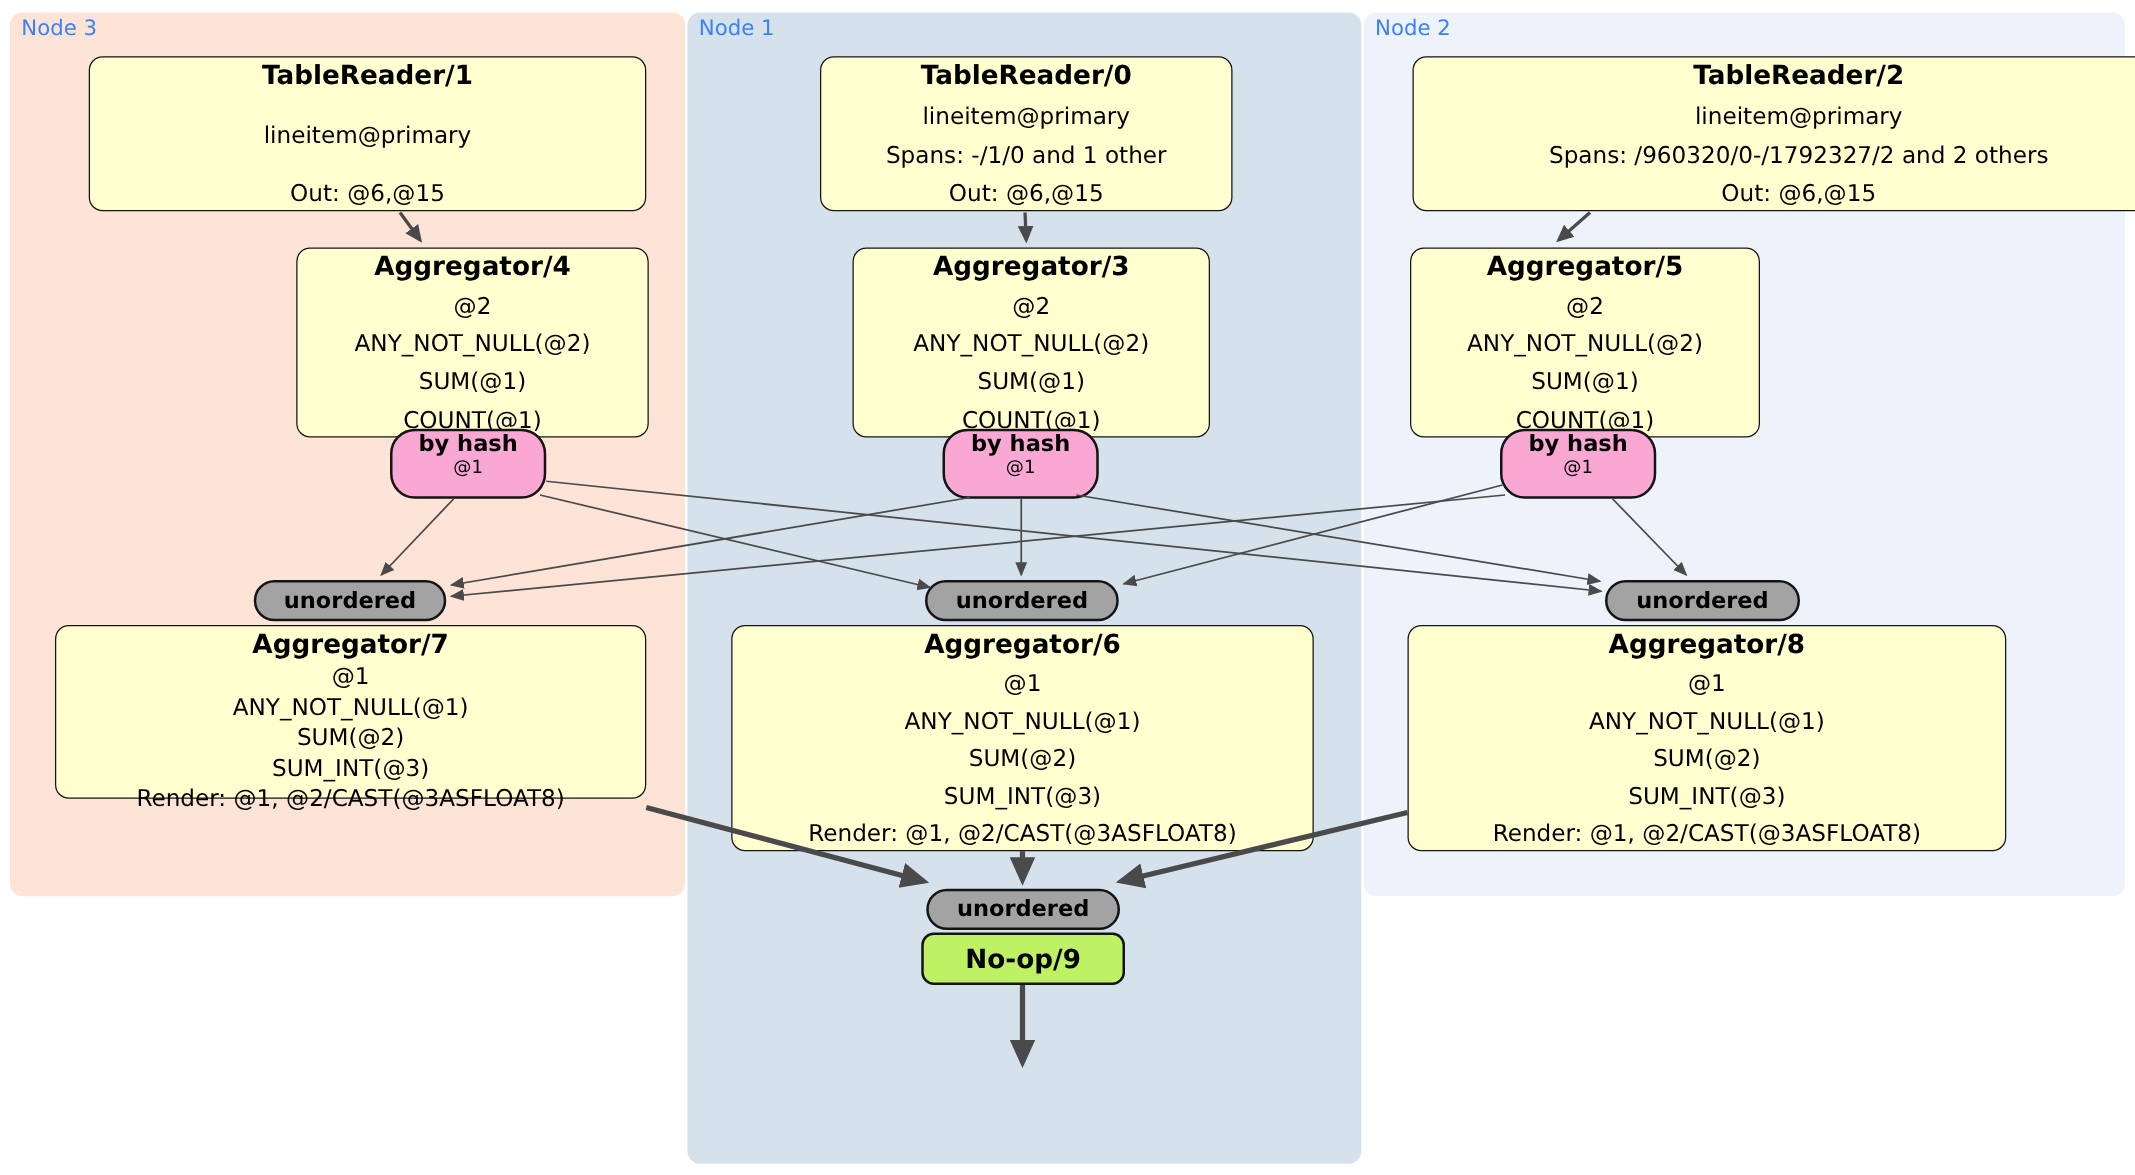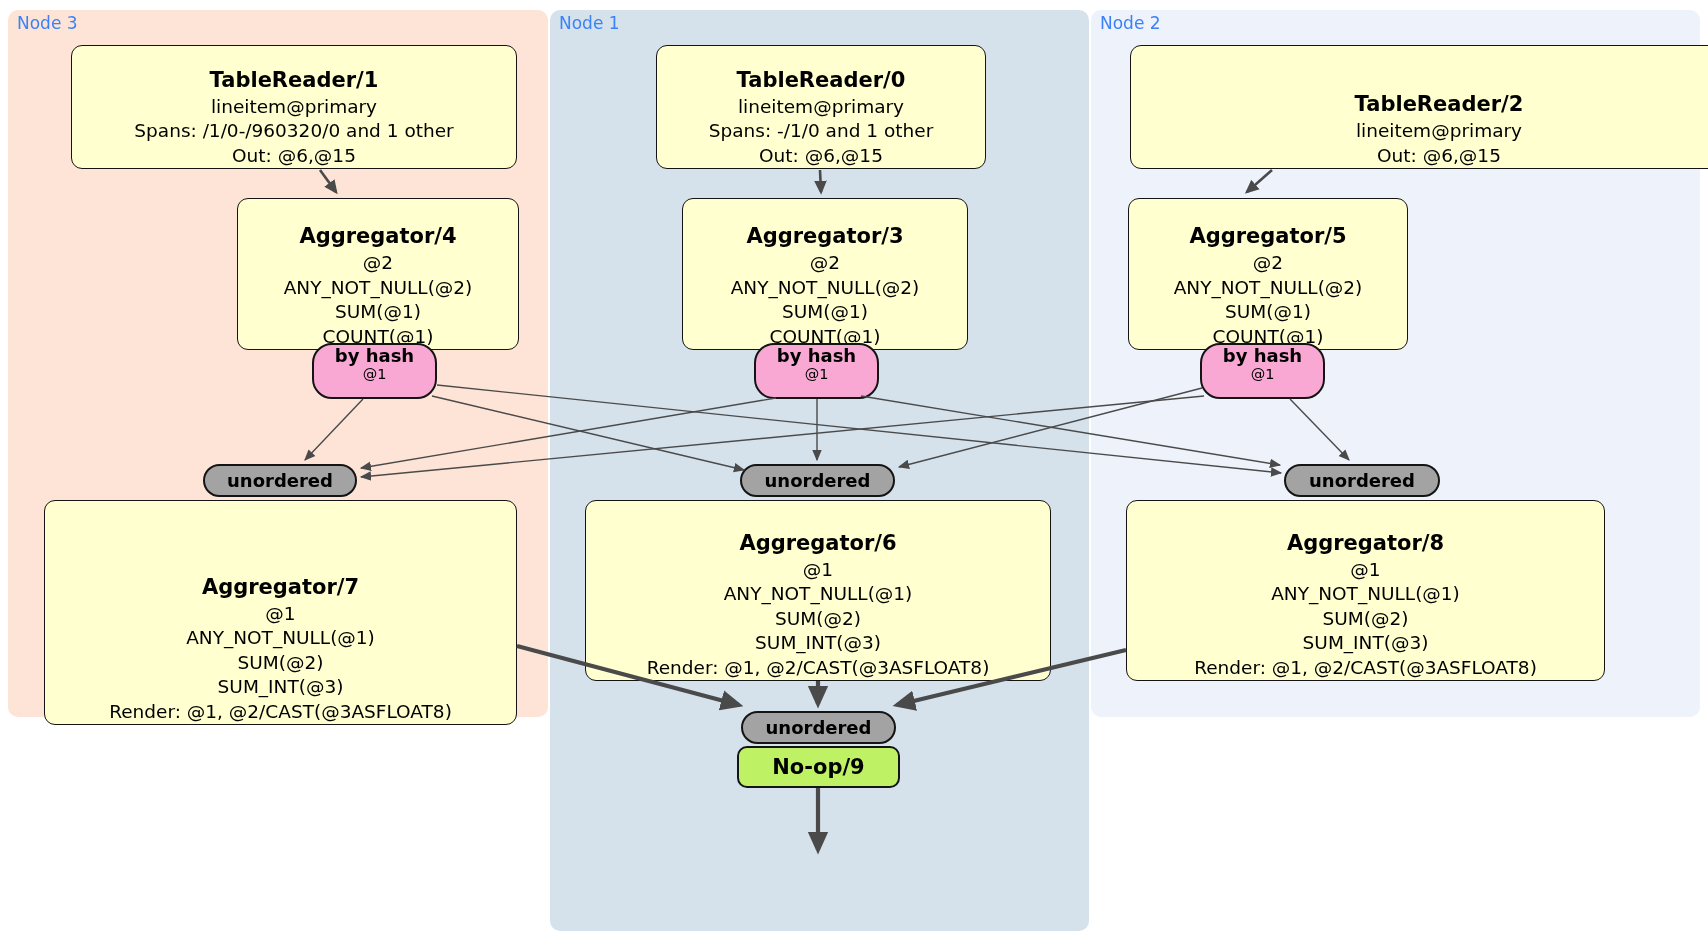--- a/index.html
+++ b/index.html
@@ -4,21 +4,21 @@
 <style>
   html,body{margin:0;padding:0;background:#ffffff;}
   #canvas{
     position:relative;width:1708px;height:940px;overflow:hidden;
     font-family:"DejaVu Sans","Liberation Sans",sans-serif;color:#000;
   }
   .group-bg{position:absolute;border-radius:10px;}
   .group-label{position:absolute;font-size:17px;color:#3b82f6;}
   .node-box{
     position:absolute;background:#ffffcf;border:1.6px solid #141414;border-radius:11px;
-    display:flex;flex-direction:column;justify-content:flex-end;align-items:center;
+    display:flex;flex-direction:column;justify-content:space-between;align-items:center;
     text-align:center;z-index:2;box-sizing:border-box;
   }
   .node-title{font-size:21px;font-weight:bold;line-height:29px;white-space:nowrap;}
   .node-line{font-size:18.5px;line-height:24.5px;white-space:nowrap;}
   .router{
     position:absolute;background:#f9a8d4;border:2px solid #141414;border-radius:20px;
     display:flex;flex-direction:column;align-items:center;
     z-index:3;box-sizing:border-box;
   }
   .router-label{font-size:18px;font-weight:bold;line-height:21px;}
@@ -44,34 +44,34 @@
   <div class="group-bg" style="left:550px;top:10px;width:539px;height:921px;background:#d5e2ec;"></div>
   <div class="group-bg" style="left:1091px;top:10px;width:609px;height:707px;background:#edf2fb;"></div>
 
   <div class="group-label" style="left:17px;top:13px;">Node 3</div>
   <div class="group-label" style="left:559px;top:13px;">Node 1</div>
   <div class="group-label" style="left:1100px;top:13px;">Node 2</div>
 
   <div class="node-box" style="left:71px;top:45px;width:446px;height:124px;">
     <div class="node-title">TableReader/1</div>
     <div class="node-line">lineitem@primary</div>
-    <div class="node-line">Spans: /1/0-/960320/0 and 1 other</div>
     <div class="node-line">Out: @6,@15</div>
   </div>
 
   <div class="node-box" style="left:656px;top:45px;width:330px;height:124px;">
     <div class="node-title">TableReader/0</div>
     <div class="node-line">lineitem@primary</div>
     <div class="node-line">Spans: -/1/0 and 1 other</div>
     <div class="node-line">Out: @6,@15</div>
   </div>
 
   <div class="node-box" style="left:1130px;top:45px;width:618px;height:124px;">
     <div class="node-title">TableReader/2</div>
     <div class="node-line">lineitem@primary</div>
+    <div class="node-line">Spans: /960320/0-/1792327/2 and 2 others</div>
     <div class="node-line">Out: @6,@15</div>
   </div>
 
   <div class="node-box" style="left:237px;top:198px;width:282px;height:152px;">
     <div class="node-title">Aggregator/4</div>
     <div class="node-line">@2</div>
     <div class="node-line">ANY_NOT_NULL(@2)</div>
     <div class="node-line">SUM(@1)</div>
     <div class="node-line">COUNT(@1)</div>
   </div>
@@ -102,21 +102,21 @@
   </div>
   <div class="router" style="left:1200px;top:343px;width:125px;height:56px;">
     <div class="router-label">by hash</div>
     <div class="router-sub">@1</div>
   </div>
 
   <div class="sync" style="left:203px;top:464px;width:154px;height:33px;">unordered</div>
   <div class="sync" style="left:740px;top:464px;width:155px;height:33px;">unordered</div>
   <div class="sync" style="left:1284px;top:464px;width:156px;height:33px;">unordered</div>
 
-  <div class="node-box" style="left:44px;top:500px;width:473px;height:225px;">
+  <div class="node-box" style="left:44px;top:500px;width:473px;height:139px;">
     <div class="node-title">Aggregator/7</div>
     <div class="node-line">@1</div>
     <div class="node-line">ANY_NOT_NULL(@1)</div>
     <div class="node-line">SUM(@2)</div>
     <div class="node-line">SUM_INT(@3)</div>
     <div class="node-line">Render: @1, @2/CAST(@3ASFLOAT8)</div>
   </div>
 
   <div class="node-box" style="left:585px;top:500px;width:466px;height:181px;">
     <div class="node-title">Aggregator/6</div>

